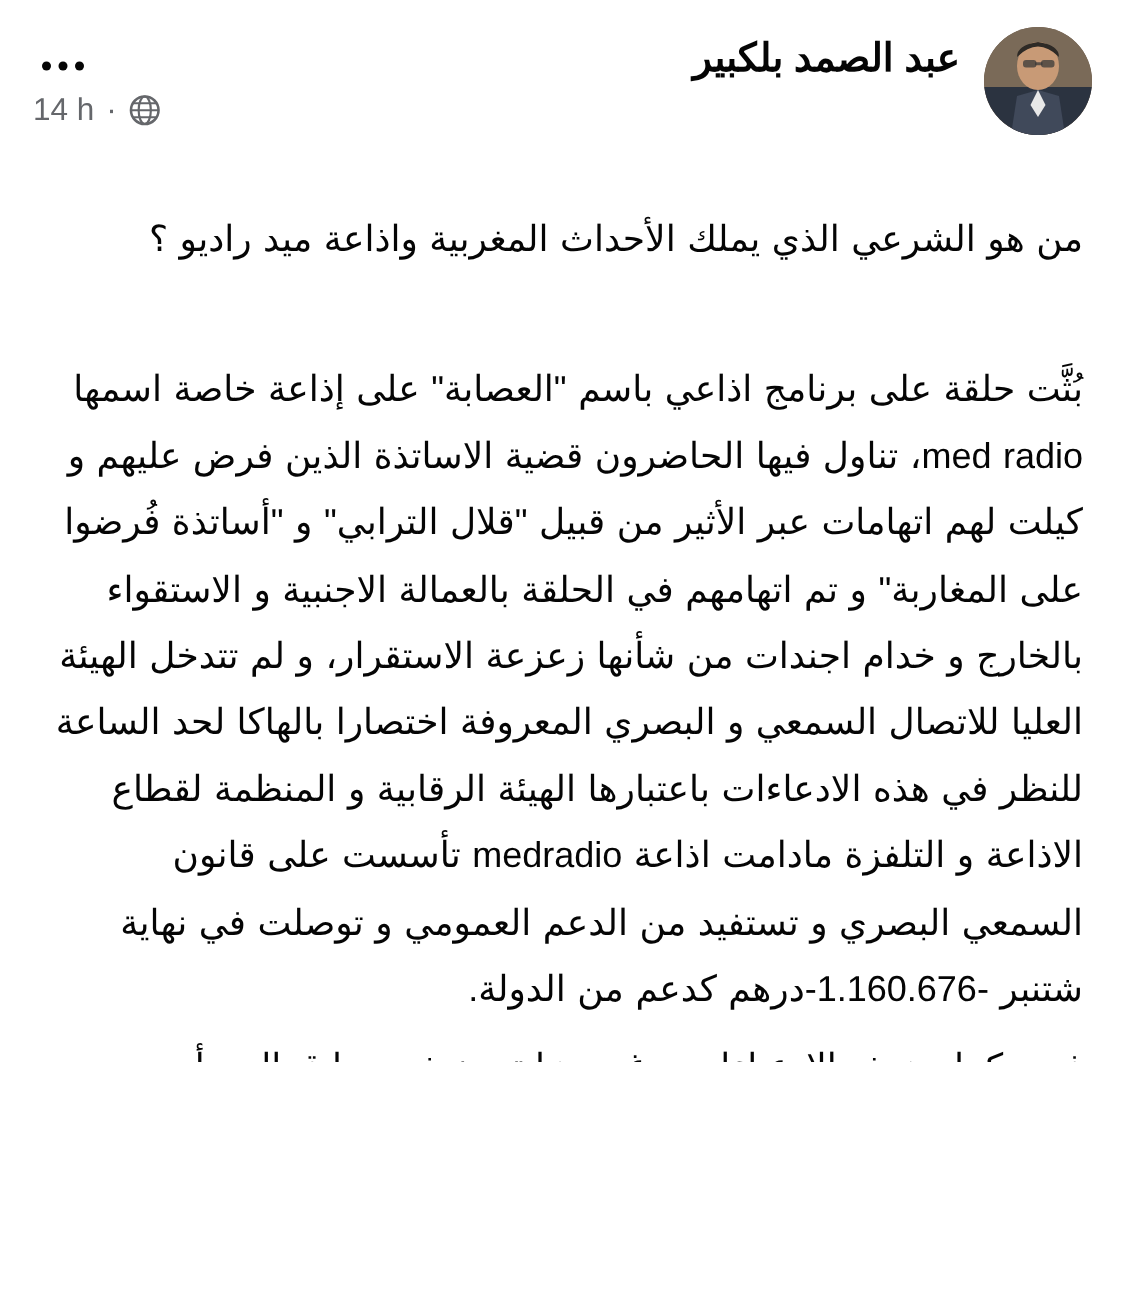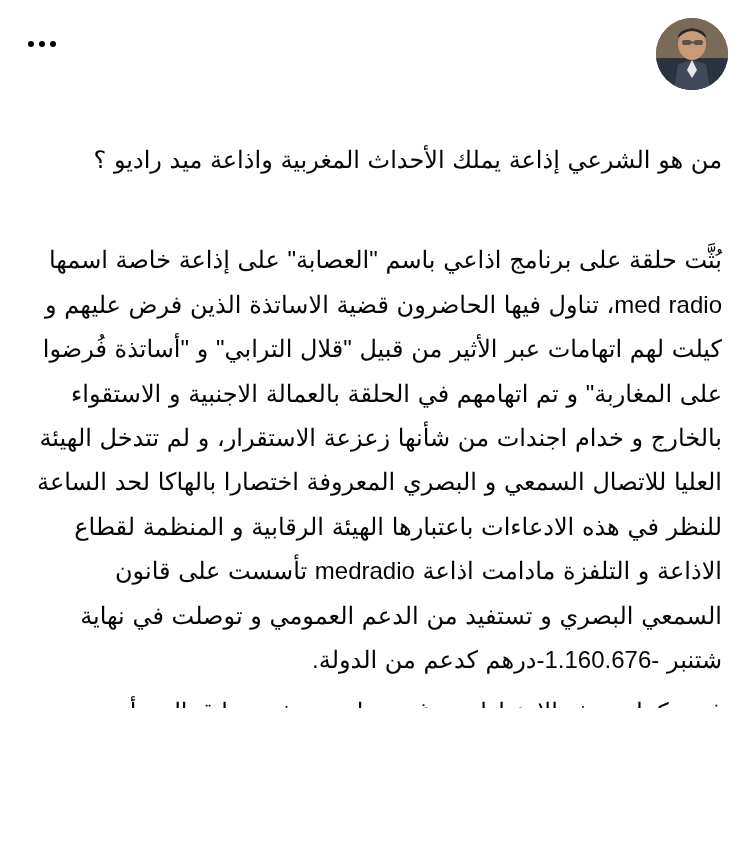--- a/index.html
+++ b/index.html
@@ -140,28 +140,44 @@
         <ellipse cx="36" cy="26" rx="14" ry="16" fill="#c89a76"></ellipse>
         <path d="M22 20 Q36 6 50 20 Q50 12 36 10 Q22 12 22 20 Z" fill="#2e2a26"></path>
         <rect x="26" y="22" width="9" height="5" rx="2" fill="#3a3a3a" opacity="0.75"></rect>
         <rect x="38" y="22" width="9" height="5" rx="2" fill="#3a3a3a" opacity="0.75"></rect>
         <rect x="34" y="23.5" width="5" height="2" fill="#3a3a3a" opacity="0.75"></rect>
         <path d="M36 42 L50 46 L54 72 L18 72 L22 46 Z" fill="#40495a"></path>
         <path d="M36 42 L41 52 L36 60 L31 52 Z" fill="#e8e8e8"></path>
       </svg>
     </div>
 
+    <div class="header-text">
+      <div class="author-name">عبد الصمد بلكبير</div>
+      <div class="meta-row">
+        <span class="meta-time">14 h</span>
+        <span class="meta-dot">·</span>
+        <span class="globe-icon">
+          <svg viewBox="0 0 16 16" width="21" height="21" xmlns="http://www.w3.org/2000/svg">
+            <circle cx="8" cy="8" r="7" fill="none" stroke="#65676b" stroke-width="1.3"></circle>
+            <ellipse cx="8" cy="8" rx="3.1" ry="7" fill="none" stroke="#65676b" stroke-width="1.1"></ellipse>
+            <line x1="1" y1="8" x2="15" y2="8" stroke="#65676b" stroke-width="1.1"></line>
+            <line x1="2.2" y1="4.4" x2="13.8" y2="4.4" stroke="#65676b" stroke-width="1"></line>
+            <line x1="2.2" y1="11.6" x2="13.8" y2="11.6" stroke="#65676b" stroke-width="1"></line>
+          </svg>
+        </span>
+      </div>
+    </div>
 
     <div class="more-btn">
       <i></i>
       <i></i>
       <i></i>
     </div>
 
   </div>
 
   <div class="post-body">
-    <p class="para para-lead">من هو الشرعي إذاعة يملك الأحداث المغربية واذاعة ميد راديو ؟</p>
+    <p class="para para-lead">من هو الشرعي الذي يملك الأحداث المغربية واذاعة ميد راديو ؟</p>
     <p class="para para-main">بُثَّت حلقة على برنامج اذاعي باسم "العصابة" على إذاعة خاصة اسمها med radio، تناول فيها الحاضرون قضية الاساتذة الذين فرض عليهم و كيلت لهم اتهامات عبر الأثير من قبيل "قلال الترابي" و "أساتذة فُرضوا على المغاربة" و تم اتهامهم في الحلقة بالعمالة الاجنبية و الاستقواء بالخارج و خدام اجندات من شأنها زعزعة الاستقرار، و لم تتدخل الهيئة العليا للاتصال السمعي و البصري المعروفة اختصارا بالهاكا لحد الساعة للنظر في هذه الادعاءات باعتبارها الهيئة الرقابية و المنظمة لقطاع الاذاعة و التلفزة مادامت اذاعة medradio تأسست على قانون السمعي البصري و تستفيد من الدعم العمومي و توصلت في نهاية شتنبر -1.160.676-درهم كدعم من الدولة.</p>
     <p class="para para-tail">فــي كــل هــذه الادعـاءات و غـيـرهـا تـم نـشـر مـا قــال و أ</p>
   </div>
 
 </div>
 
 </body></html>

